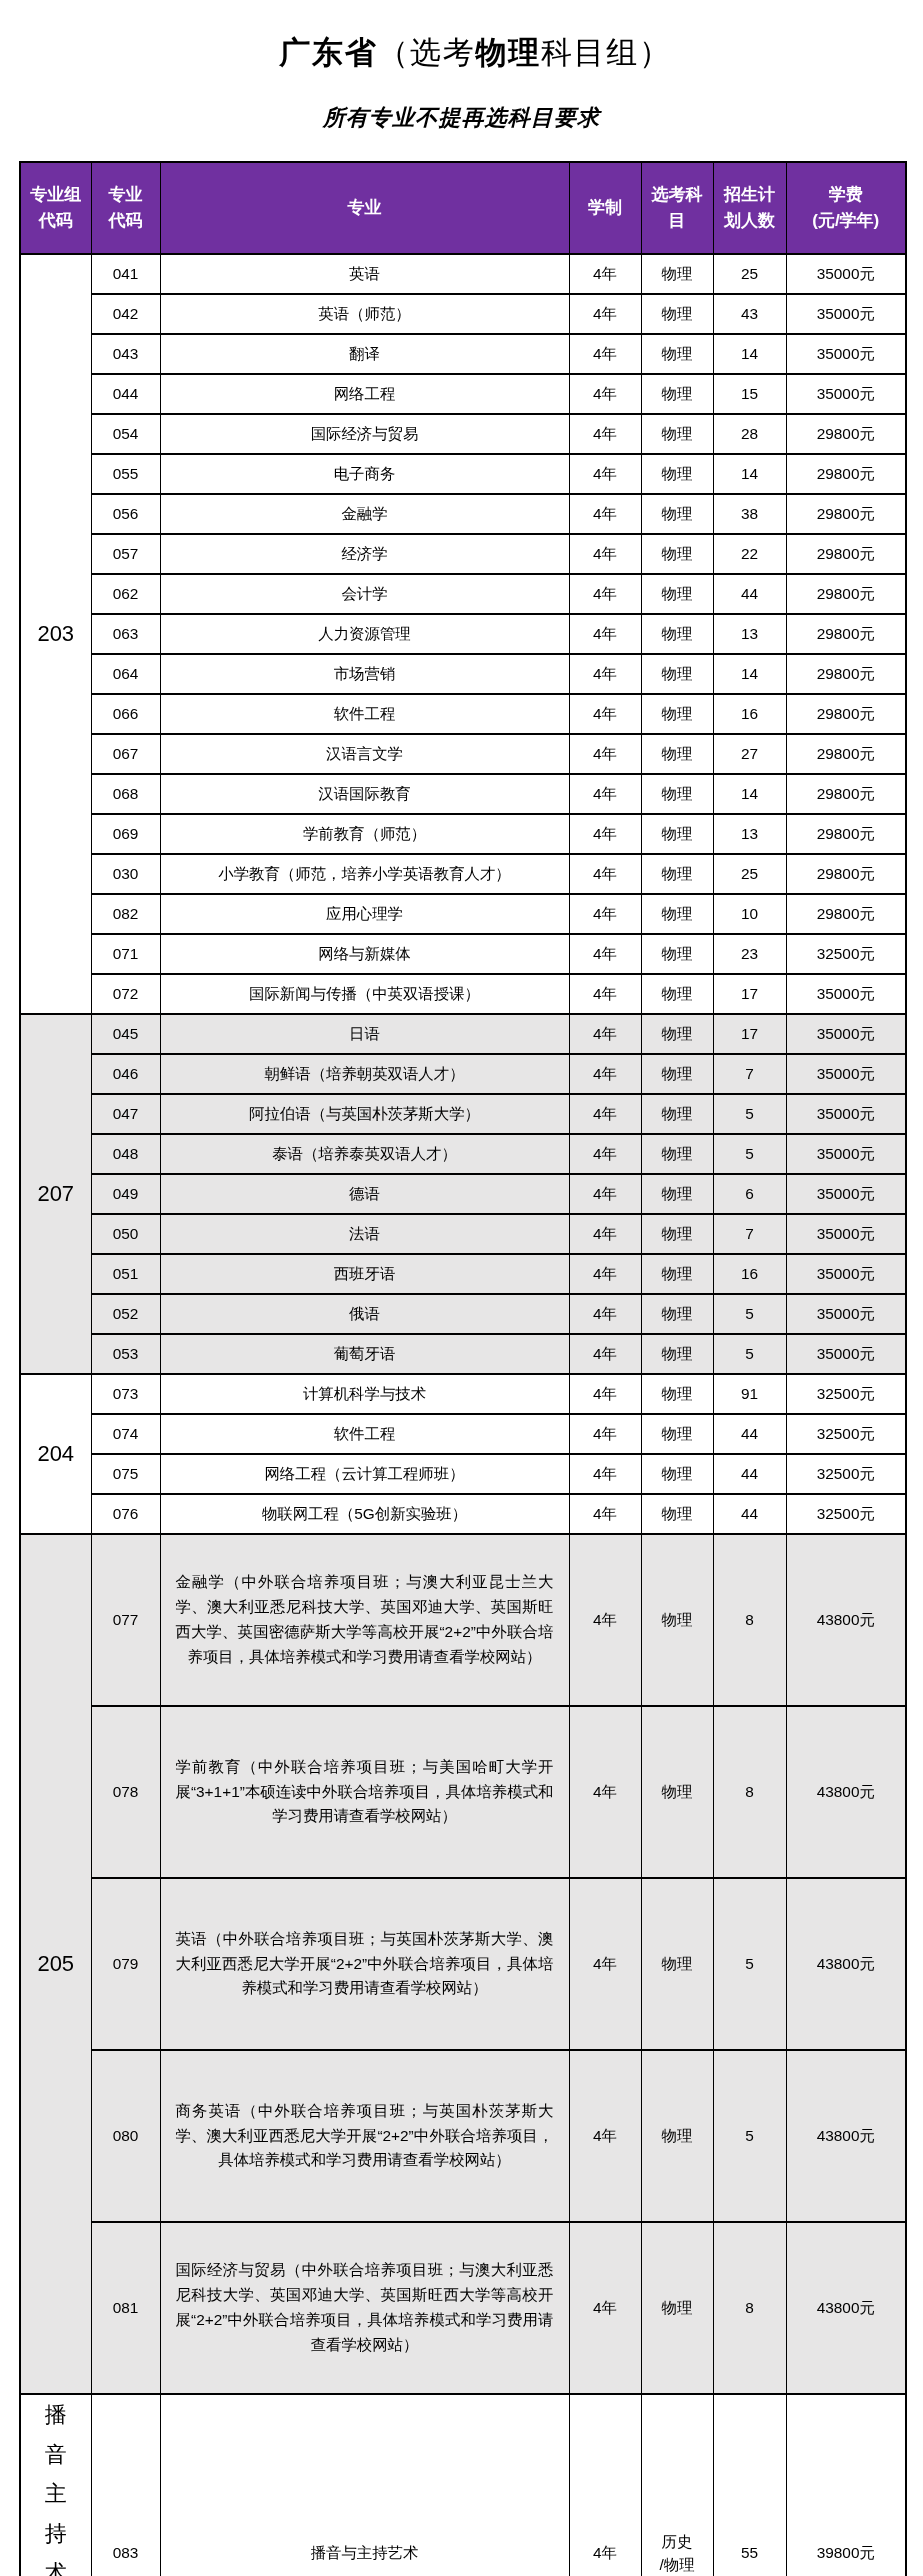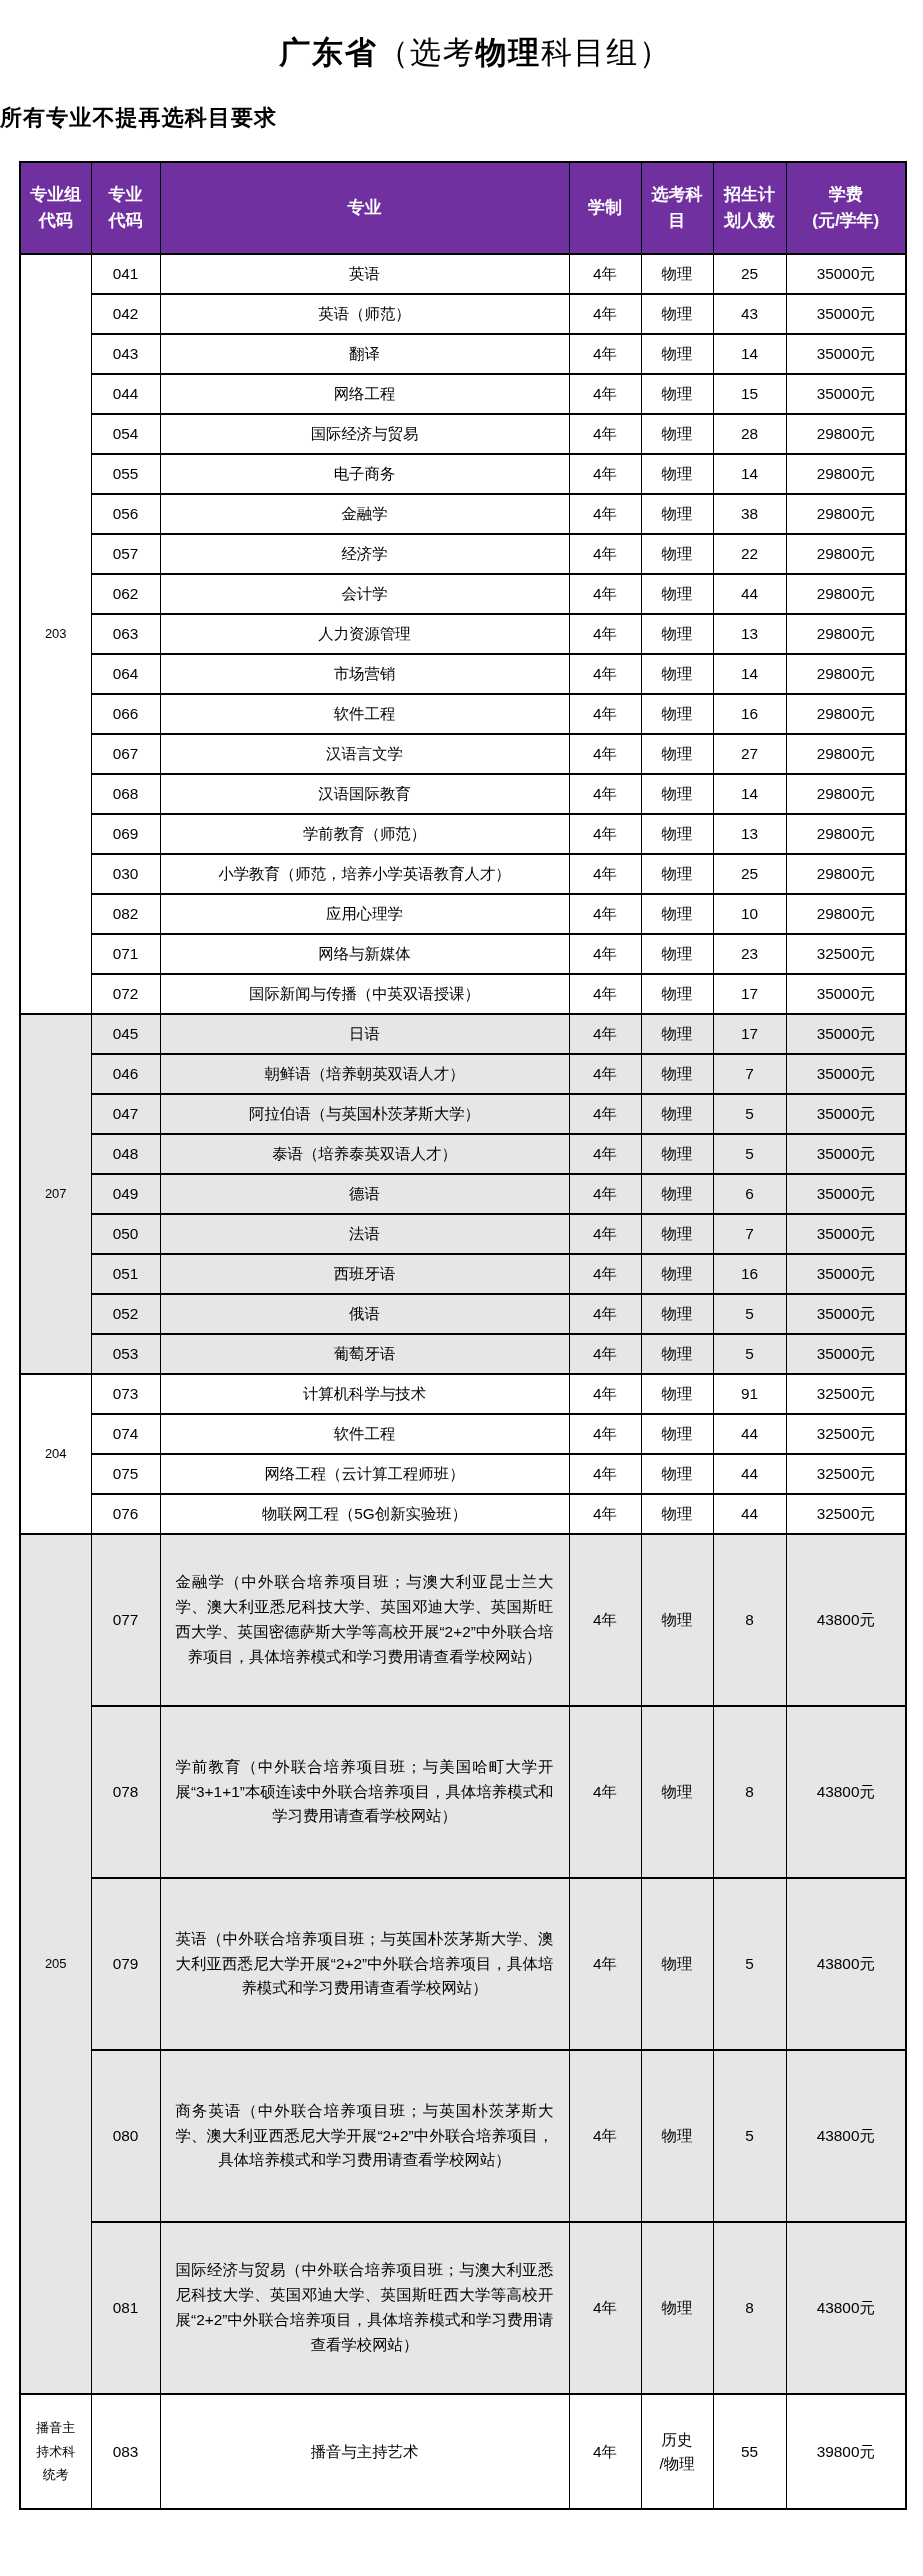--- a/index.html
+++ b/index.html
@@ -12,22 +12,24 @@
   .title{
     margin:0;padding-top:32px;
     text-align:center;
     font-size:31px;font-weight:400;
     letter-spacing:1.7px;
     padding-left:28px;
   }
   .title .b{font-weight:700;}
   .subtitle{
     margin:0;margin-top:28.5px;
+    text-align:center;
     font-size:22px;font-weight:700;
     letter-spacing:1.1px;
+    font-style:italic;
   }
   table{
     margin:28.5px 0 0 19px;
     width:886px;
     border-collapse:collapse;
     table-layout:fixed;
     border:2.3px solid #000;
   }
   col.c0{width:71px;}
   col.c1{width:69px;}
@@ -55,21 +57,21 @@
   td{
     font-size:15.4px;
     line-height:1.55;
     background:#ffffff;
   }
   tbody tr{height:40px;}
   tr.g3{height:172px;}
   tr.g4{height:115px;}
   tr.shaded td{background:var(--row-alt-bg,#E7E6E6);}
   td.groupcell{
-    font-size:13px;
+    font-size:22px;
     white-space:pre-line;
     line-height:1.8;
     padding:0 14px;
   }
   td.c-subject{white-space:pre-line;}
   tr.g3 td.c-major{
     text-align:justify;
     text-align-last:center;
     padding:0 15px;
     line-height:1.62;

